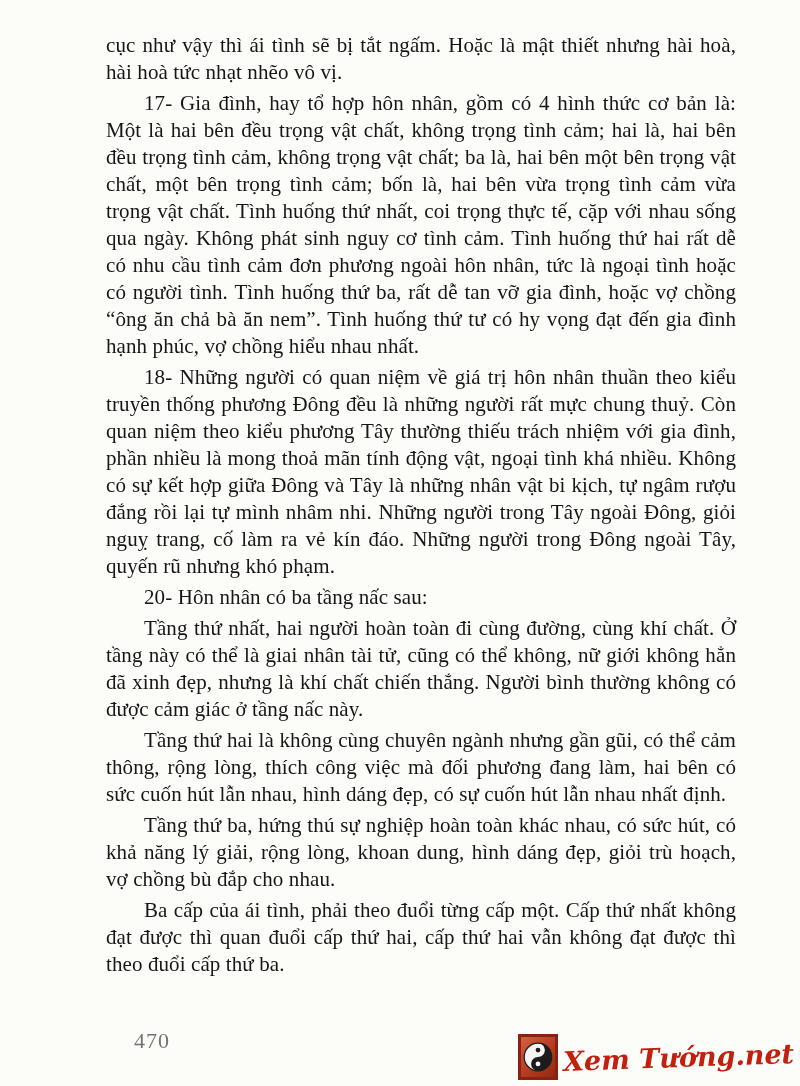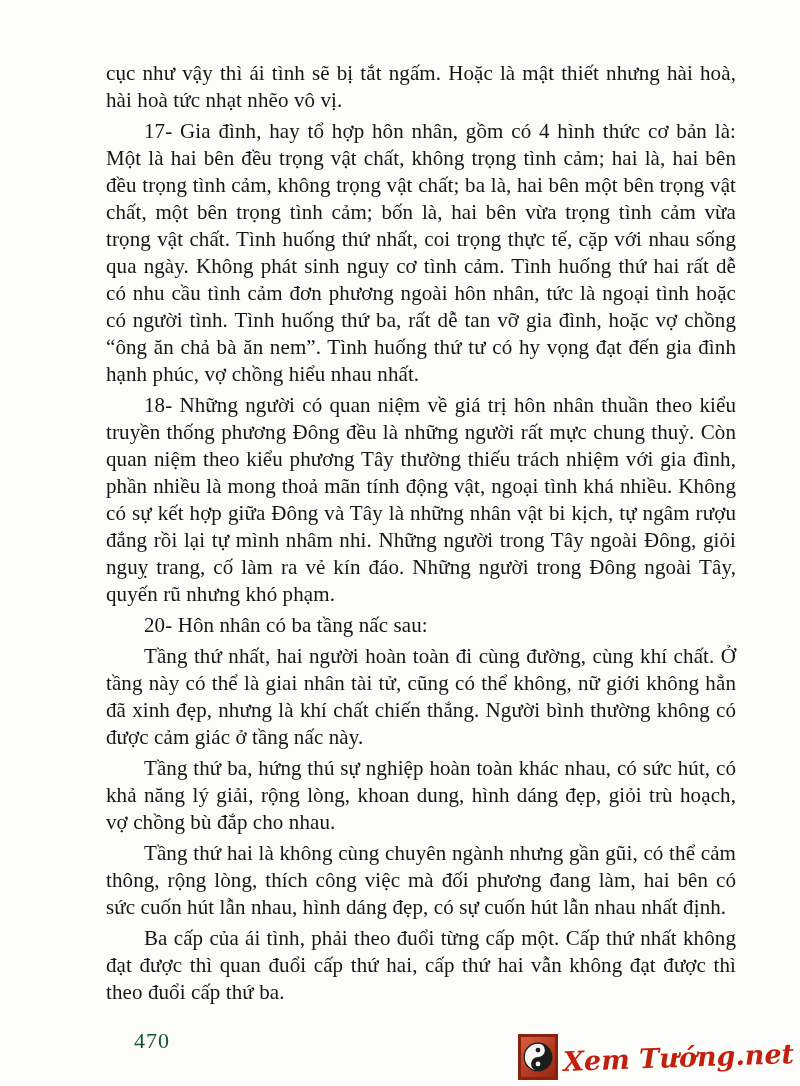--- a/index.html
+++ b/index.html
@@ -8,39 +8,38 @@
     background:#fcfcf9;
     font-family:"Liberation Serif","DejaVu Serif",serif;
     color:#161616;
     position:relative;
     overflow:hidden;
   }
   .page-text{
     position:absolute;
     left:106px; top:32px;
     width:630px;
-    margin-top:28px;
   }
   .para{
     margin:0 0 4px 0;
     padding:0;
     font-size:21px;
     line-height:27px;
     text-align:justify;
     text-justify:inter-word;
     letter-spacing:0.1px;
     hyphens:none;
   }
   .para.indent{ text-indent:38px; }
   .page-number{
     position:absolute;
     left:134px; top:1028px;
     font-size:22px;
     letter-spacing:1px;
-    color:#14532d;
+    color:#737373;
   }
   .watermark{
     position:absolute;
     right:6px; bottom:6px;
     display:flex; align-items:center; gap:5px;
     user-select:none;
   }
   .wm-frame{
     width:40px;height:46px;
     background:linear-gradient(135deg,#d85f41 0%,#b63a22 55%,#92290f 100%);
@@ -60,22 +59,22 @@
 </style>
 </head>
 <body>
 
 <div class="page-text">
   <p class="para">cục như vậy thì ái tình sẽ bị tắt ngấm. Hoặc là mật thiết nhưng hài hoà, hài hoà tức nhạt nhẽo vô vị.</p>
   <p class="para indent">17- Gia đình, hay tổ hợp hôn nhân, gồm có 4 hình thức cơ bản là: Một là hai bên đều trọng vật chất, không trọng tình cảm; hai là, hai bên đều trọng tình cảm, không trọng vật chất; ba là, hai bên một bên trọng vật chất, một bên trọng tình cảm; bốn là, hai bên vừa trọng tình cảm vừa trọng vật chất. Tình huống thứ nhất, coi trọng thực tế, cặp với nhau sống qua ngày. Không phát sinh nguy cơ tình cảm. Tình huống thứ hai rất dễ có nhu cầu tình cảm đơn phương ngoài hôn nhân, tức là ngoại tình hoặc có người tình. Tình huống thứ ba, rất dễ tan vỡ gia đình, hoặc vợ chồng “ông ăn chả bà ăn nem”. Tình huống thứ tư có hy vọng đạt đến gia đình hạnh phúc, vợ chồng hiểu nhau nhất.</p>
   <p class="para indent">18- Những người có quan niệm về giá trị hôn nhân thuần theo kiểu truyền thống phương Đông đều là những người rất mực chung thuỷ. Còn quan niệm theo kiểu phương Tây thường thiếu trách nhiệm với gia đình, phần nhiều là mong thoả mãn tính động vật, ngoại tình khá nhiều. Không có sự kết hợp giữa Đông và Tây là những nhân vật bi kịch, tự ngâm rượu đắng rồi lại tự mình nhâm nhi. Những người trong Tây ngoài Đông, giỏi nguỵ trang, cố làm ra vẻ kín đáo. Những người trong Đông ngoài Tây, quyến rũ nhưng khó phạm.</p>
   <p class="para indent">20- Hôn nhân có ba tầng nấc sau:</p>
   <p class="para indent">Tầng thứ nhất, hai người hoàn toàn đi cùng đường, cùng khí chất. Ở tầng này có thể là giai nhân tài tử, cũng có thể không, nữ giới không hẳn đã xinh đẹp, nhưng là khí chất chiến thắng. Người bình thường không có được cảm giác ở tầng nấc này.</p>
+  <p class="para indent">Tầng thứ hai là không cùng chuyên ngành nhưng gần gũi, có thể cảm thông, rộng lòng, thích công việc mà đối phương đang làm, hai bên có sức cuốn hút lẫn nhau, hình dáng đẹp, có sự cuốn hút lẫn nhau nhất định.</p>
   <p class="para indent">Tầng thứ ba, hứng thú sự nghiệp hoàn toàn khác nhau, có sức hút, có khả năng lý giải, rộng lòng, khoan dung, hình dáng đẹp, giỏi trù hoạch, vợ chồng bù đắp cho nhau.</p>
-  <p class="para indent">Tầng thứ hai là không cùng chuyên ngành nhưng gần gũi, có thể cảm thông, rộng lòng, thích công việc mà đối phương đang làm, hai bên có sức cuốn hút lẫn nhau, hình dáng đẹp, có sự cuốn hút lẫn nhau nhất định.</p>
   <p class="para indent">Ba cấp của ái tình, phải theo đuổi từng cấp một. Cấp thứ nhất không đạt được thì quan đuổi cấp thứ hai, cấp thứ hai vẫn không đạt được thì theo đuổi cấp thứ ba.</p>
 </div>
 
 <div class="page-number">470</div>
 
 <div class="watermark">
   <span class="wm-frame">
     <svg width="30" height="30" viewBox="0 0 100 100" aria-hidden="true">
       <circle cx="50" cy="50" r="46" fill="#f4f4f2" stroke="#1c1c1c" stroke-width="4"></circle>
       <path d="M50 4 A46 46 0 0 1 50 96 A23 23 0 0 1 50 50 A23 23 0 0 0 50 4 Z" fill="#1c1c1c"></path>

